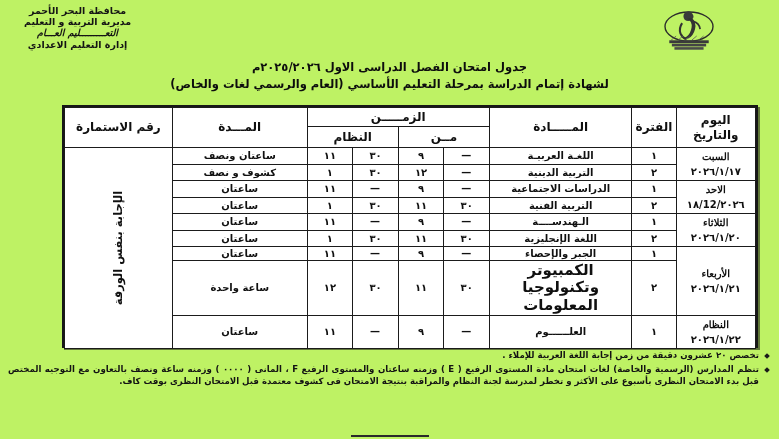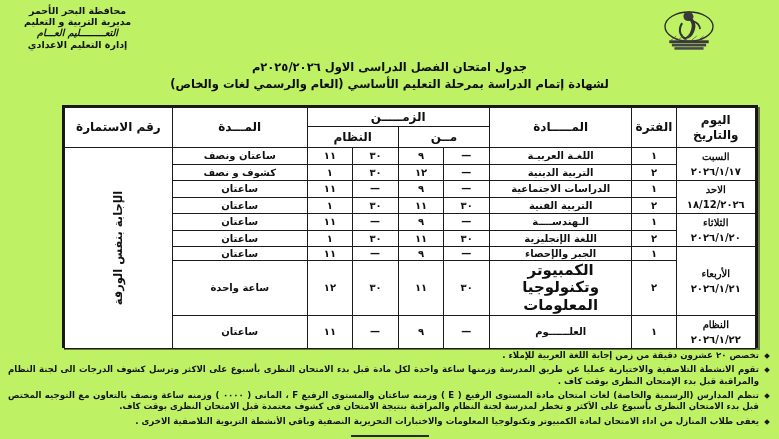--- a/index.html
+++ b/index.html
@@ -371,26 +371,18 @@
     </table>
   </div>
 
   <div class="notes">
     <div class="note">
       <span class="bullet"></span>
       <span class="note-text">تخصص ٢٠ عشرون دقيقة من زمن إجابة اللغة العربية للإملاء .</span>
     </div>
     <div class="note">
       <span class="bullet"></span>
-      <span class="note-text">تقوم الانشطة التلاصفية والاختيارية عمليا عن طريق المدرسة وزمنها ساعة واحدة لكل مادة قبل بدء الامتحان النظرى بأسبوع على الاكثر وترسل كشوف الدرجات الى لجنة النظام والمراقبة قبل بدء الإمتحان النظرى بوقت كاف .</span>
-    </div>
-    <div class="note">
-      <span class="bullet"></span>
       <span class="note-text">تنظم المدارس (الرسمية والخاصة) لغات امتحان مادة المستوى الرفيع ( E ) وزمنه ساعتان والمستوى الرفيع F ، المانى ( ٠٠٠٠ ) وزمنه ساعة ونصف بالتعاون مع التوجيه المختص قبل بدء الامتحان النظرى بأسبوع على الأكثر و تخطر لمدرسة لجنة النظام والمراقبة بنتيجة الامتحان فى كشوف معتمدة قبل الامتحان النظرى بوقت كاف.</span>
     </div>
-    <div class="note">
-      <span class="bullet"></span>
-      <span class="note-text">يعفى طلاب المنازل من اداء الامتحان لمادة الكمبيوتر وتكنولوجيا المعلومات والاختبارات التحريرية النصفية وباقي الأنشطة التربوية التلاصفية الاخرى .</span>
-    </div>
   </div>
 
   <div class="underline-mark"></div>
 </div>
 
 </body></html>

